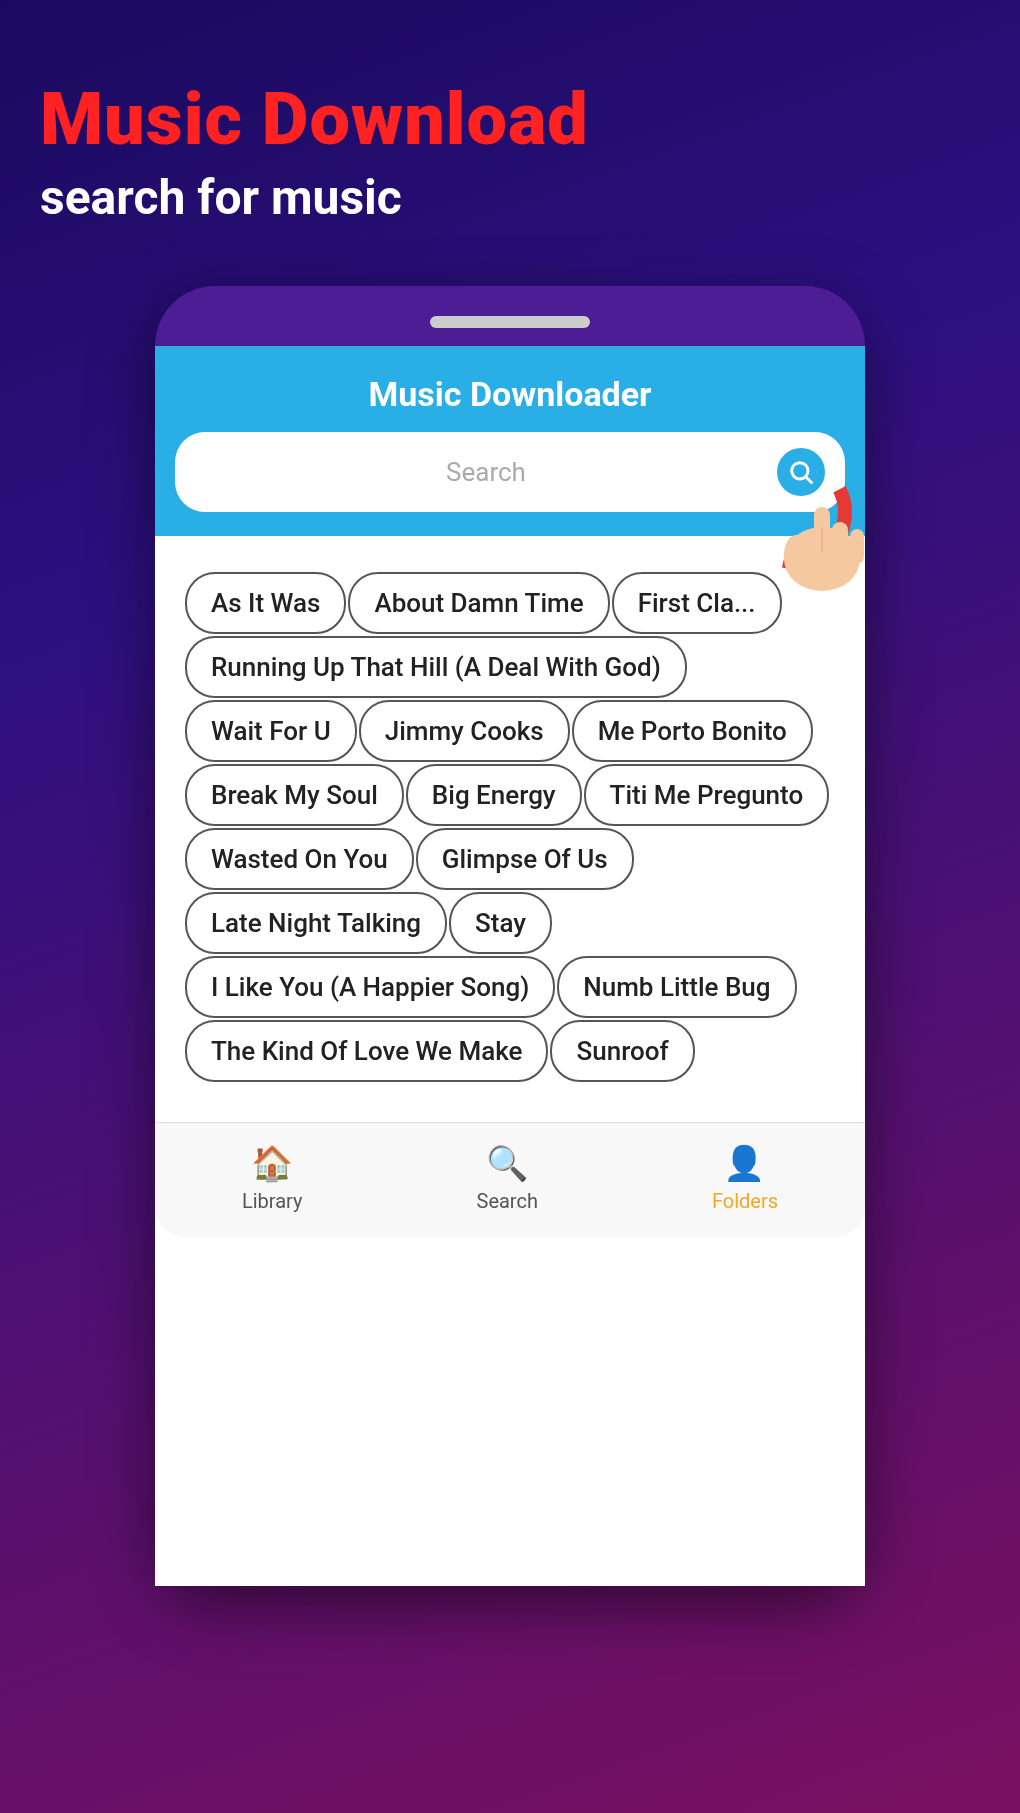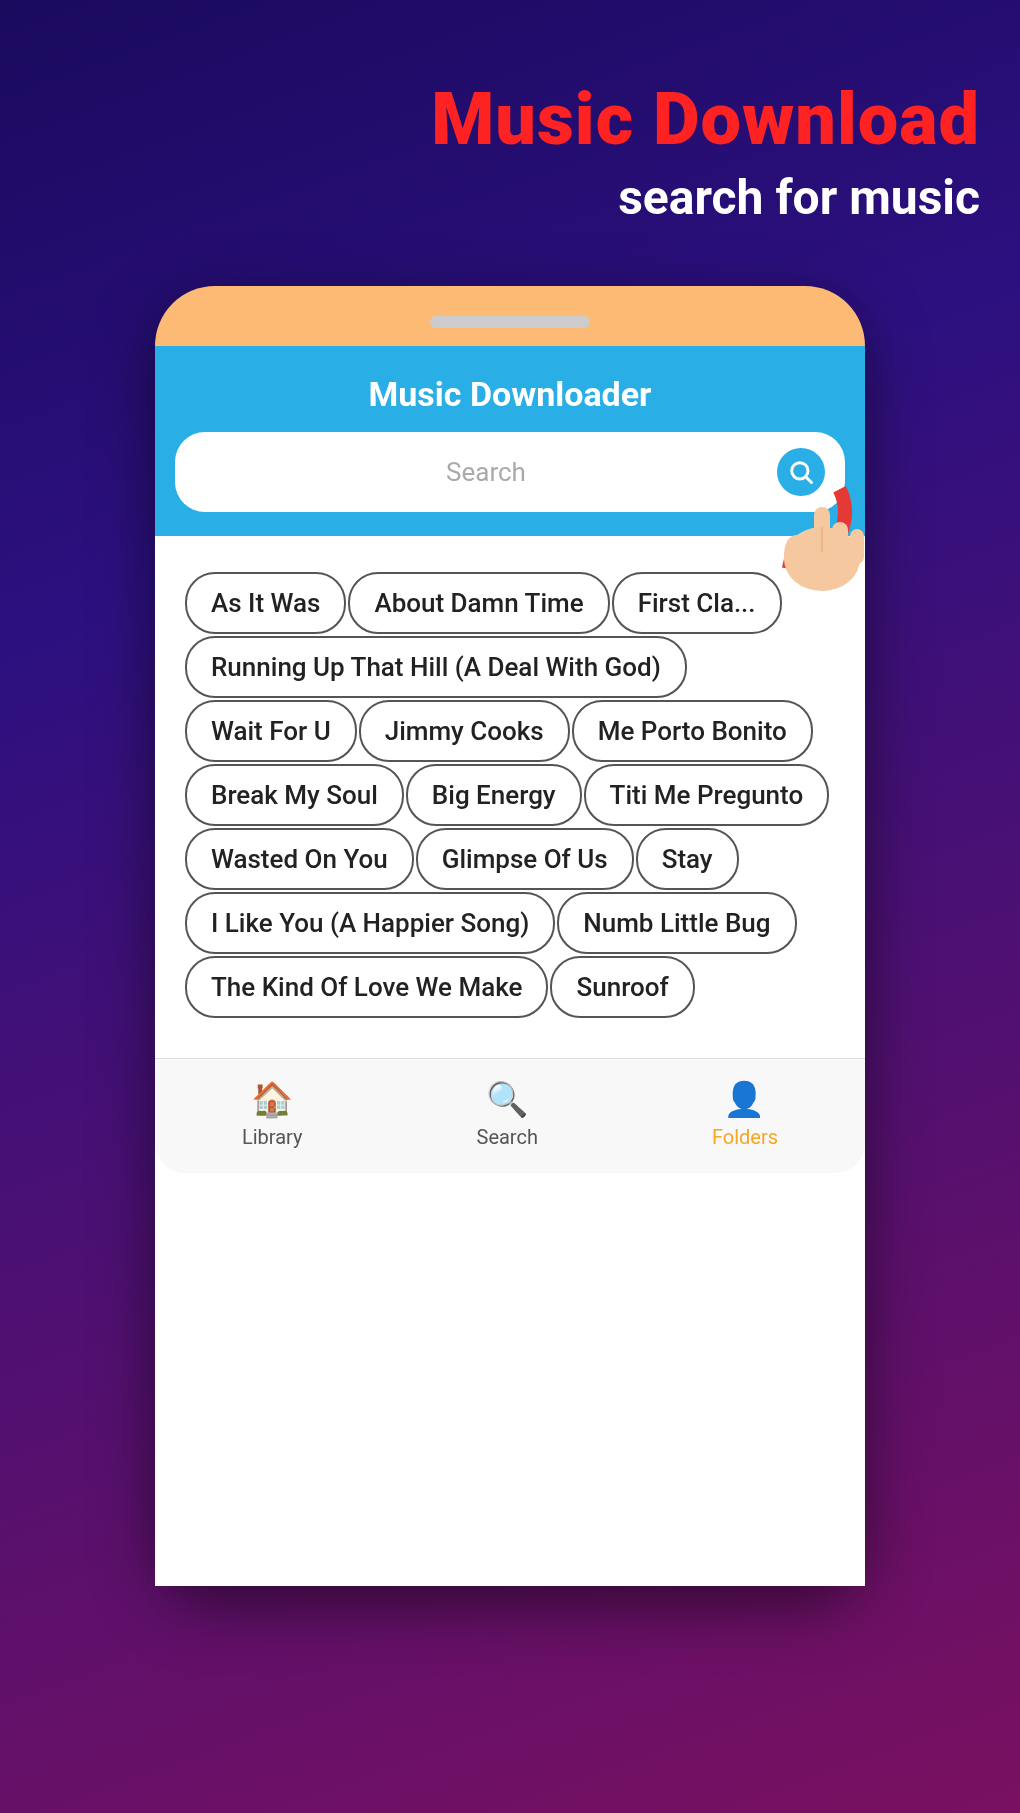--- a/index.html
+++ b/index.html
@@ -7,23 +7,22 @@
     body {
       width: 1020px;
       height: 1813px;
       background: linear-gradient(160deg, #1a0a5e 0%, #2d1080 30%, #7a1060 100%);
       font-family: -apple-system, BlinkMacSystemFont, 'Segoe UI', Roboto, sans-serif;
       overflow: hidden;
       position: relative;
     }
 
     .header-section {
-      text-align: right;
+      text-align: left;
       padding: 80px 40px 40px;
-      margin-left: 16px;
     }
 
     .main-title {
       font-size: 72px;
       font-weight: 900;
       color: #ff2222;
       letter-spacing: 1px;
       line-height: 1.1;
     }
 
@@ -31,21 +30,21 @@
       font-size: 48px;
       font-weight: 700;
       color: #ffffff;
       margin-top: 10px;
     }
 
     .phone-wrapper {
       position: relative;
       width: 710px;
       margin: 20px auto 0;
-      background: #fdba74;
+      background: #4c1d95;
       border-radius: 60px;
       padding: 30px 0 0;
       box-shadow: 0 20px 60px rgba(0,0,0,0.5);
       min-height: 1300px;
     }
 
     .phone-notch {
       width: 160px;
       height: 12px;
       background: #ccc;
@@ -221,20 +220,21 @@
         <div class="tag">First Cla...</div>
         <div class="tag">Running Up That Hill (A Deal With God)</div>
         <div class="tag">Wait For U</div>
         <div class="tag">Jimmy Cooks</div>
         <div class="tag">Me Porto Bonito</div>
         <div class="tag">Break My Soul</div>
         <div class="tag">Big Energy</div>
         <div class="tag">Titi Me Pregunto</div>
         <div class="tag">Wasted On You</div>
         <div class="tag">Glimpse Of Us</div>
+        <div class="tag">Late Night Talking</div>
         <div class="tag">Stay</div>
         <div class="tag">I Like You (A Happier Song)</div>
         <div class="tag">Numb Little Bug</div>
         <div class="tag">The Kind Of Love We Make</div>
         <div class="tag">Sunroof</div>
       </div>
 
     <div class="phone-nav" id="phone-nav">
     <div class="nav-item">
           <span class="nav-icon">🏠</span>

